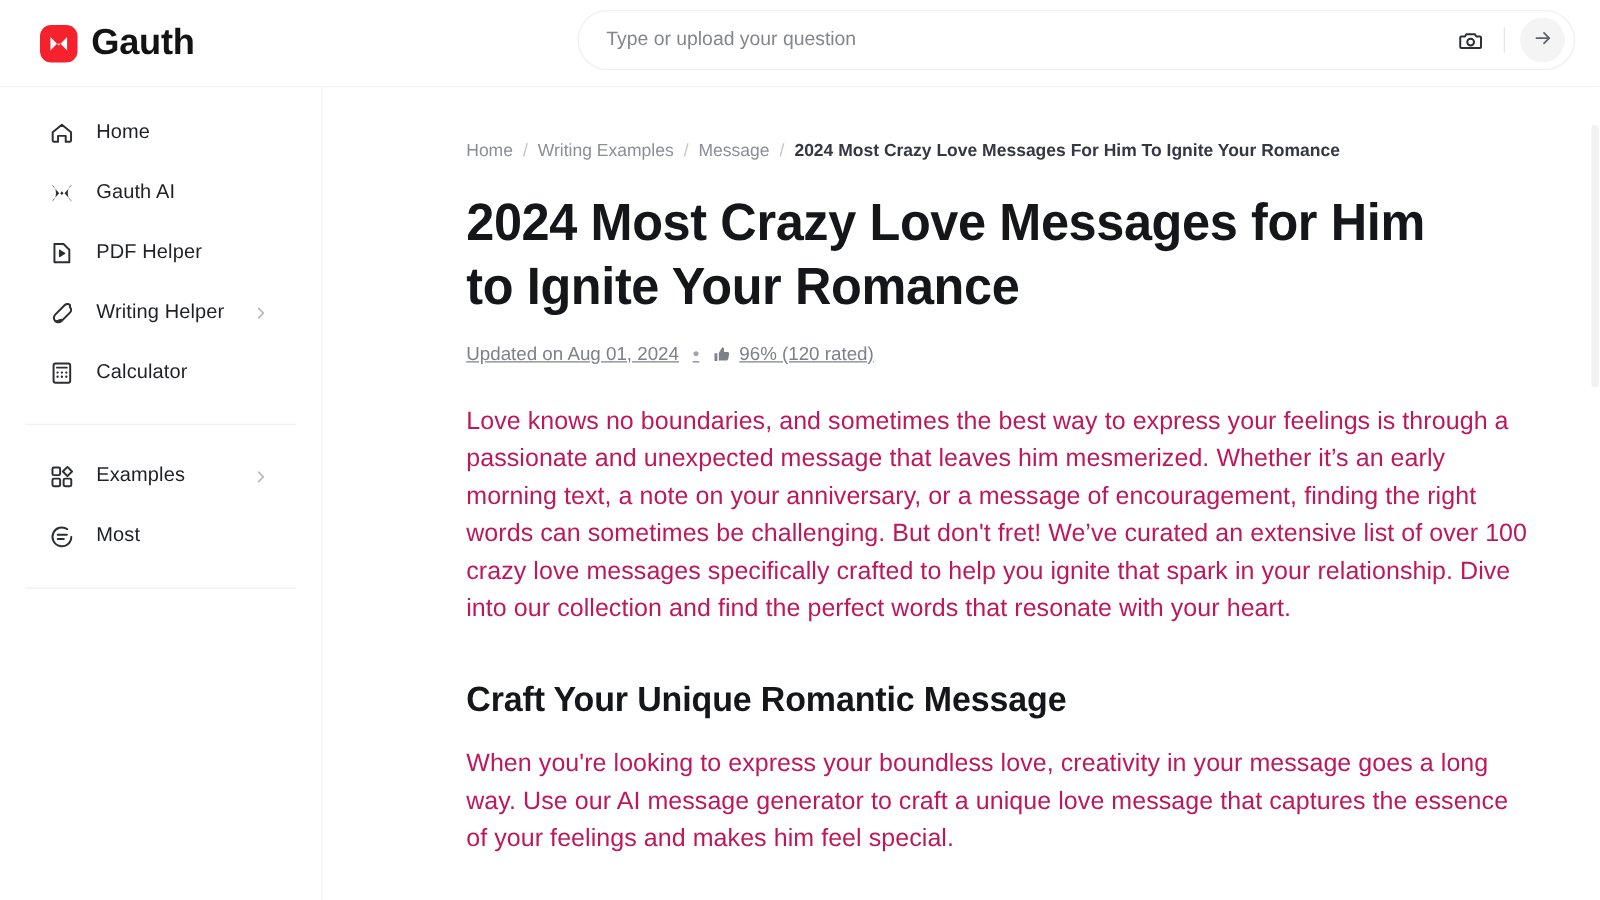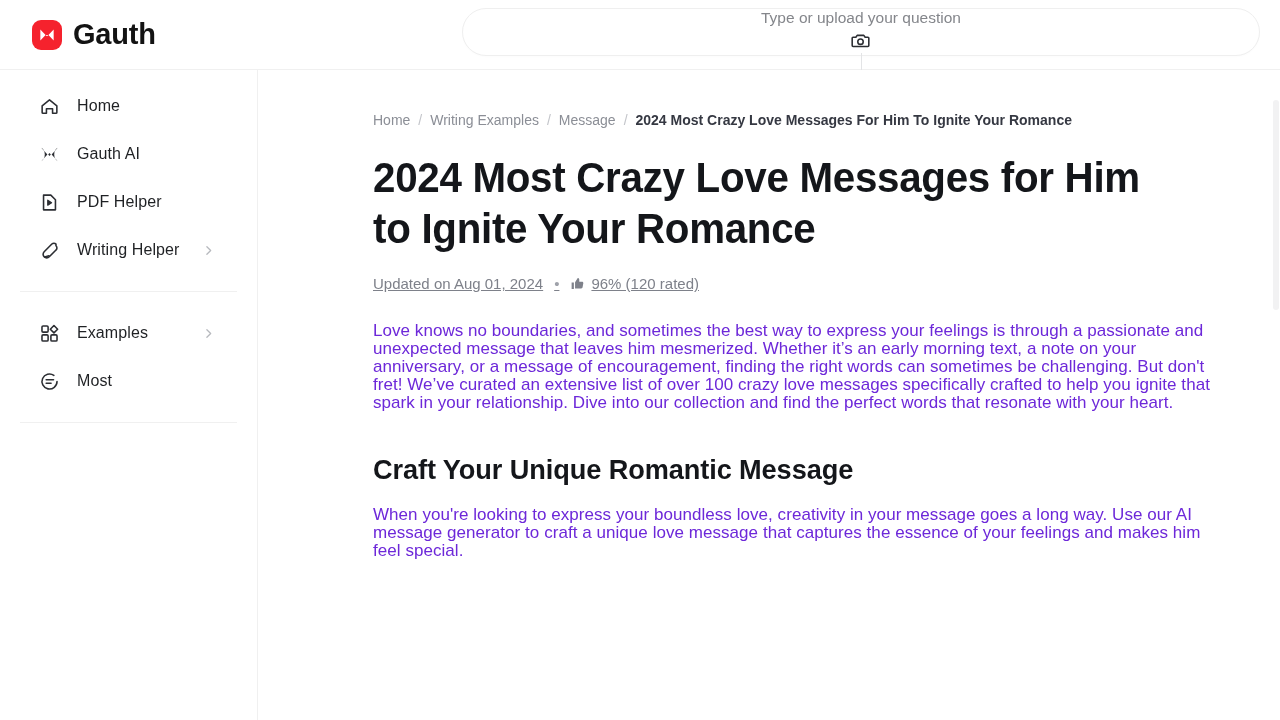--- a/index.html
+++ b/index.html
@@ -54,21 +54,20 @@
     left: 462px;
     top: 8px;
     width: 798px;
     height: 48px;
     border: 1px solid #efefef;
     border-radius: 24px;
     background: #ffffff;
     display: flex;
     align-items: center;
     box-shadow: 0 1px 2px rgba(0,0,0,0.015);
-    flex-direction: column;
   }
   #search-input {
     flex: 1;
     height: 100%;
     border: none;
     outline: none;
     background: transparent;
     padding: 0 22px;
     font-family: "Liberation Sans", sans-serif;
     font-size: 15.5px;
@@ -199,23 +198,23 @@
     font-size: 15px;
     color: #7e818a;
     text-decoration: underline;
   }
   #meta-dot { margin: 0 11px; color: #9fa2aa; }
   #thumb-icon { margin-right: 6px; display: flex; align-items: center; }
 
   .para {
     margin-top: 30px;
     max-width: 852px;
-    font-size: 17px;
-    line-height: 18px;
-    color: #6d28d9;
+    font-size: 20px;
+    line-height: 30px;
+    color: #be185d;
     letter-spacing: 0.05px;
   }
 
   .h2 {
     margin-top: 41px;
     font-family: "Liberation Sans Narrow", "Liberation Sans", sans-serif;
     font-size: 28px;
     line-height: 34px;
     font-weight: 700;
     color: #14161a;
@@ -319,20 +318,30 @@
       </svg>
     </span>
     <span class="nav-label">Writing Helper</span>
     <span class="nav-chevron">
       <svg width="13" height="13" viewBox="0 0 24 24" fill="none" stroke="#b7b9be" stroke-width="2.4" stroke-linecap="round" stroke-linejoin="round">
         <path d="M9 5l7 7-7 7"></path>
       </svg>
     </span>
   </div>
 
+  <div class="nav-item">
+    <span class="nav-icon">
+      <svg width="21" height="21" viewBox="0 0 24 24" fill="none" stroke="#2c2e33" stroke-width="1.8" stroke-linecap="round" stroke-linejoin="round">
+        <rect x="4.4" y="3.2" width="15.2" height="17.6" rx="1.8"></rect>
+        <path d="M7.4 7h9.2" stroke-width="1.6"></path>
+        <path d="M8 11.5h0.1M12 11.5h0.1M16 11.5h0.1M8 15.3h0.1M12 15.3h0.1M16 15.3h0.1" stroke-width="2.1"></path>
+      </svg>
+    </span>
+    <span class="nav-label">Calculator</span>
+  </div>
 
   <div class="nav-sep"></div>
 
   <div class="nav-item">
     <span class="nav-icon">
       <svg width="21" height="21" viewBox="0 0 24 24" fill="none" stroke="#2c2e33" stroke-width="1.8" stroke-linejoin="round">
         <rect x="3.4" y="3.4" width="7" height="7" rx="1.3"></rect>
         <rect x="13.6" y="13.6" width="7" height="7" rx="1.3"></rect>
         <rect x="3.4" y="13.6" width="7" height="7" rx="1.3"></rect>
         <path d="M17.1 2.9l4.2 4.2-4.2 4.2-4.2-4.2z"></path>

